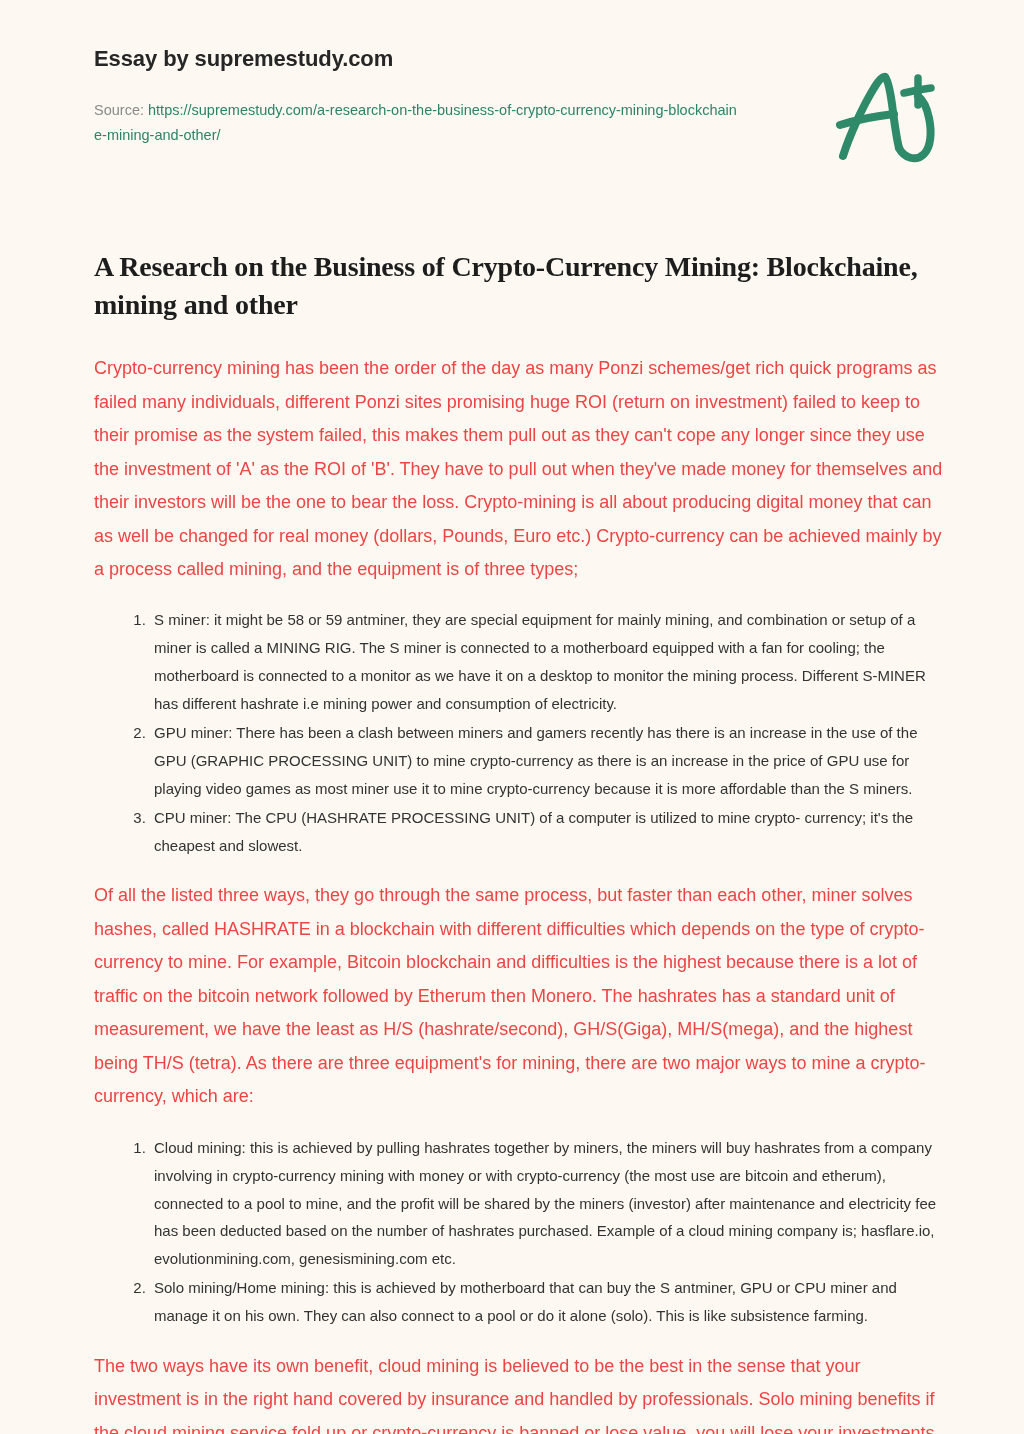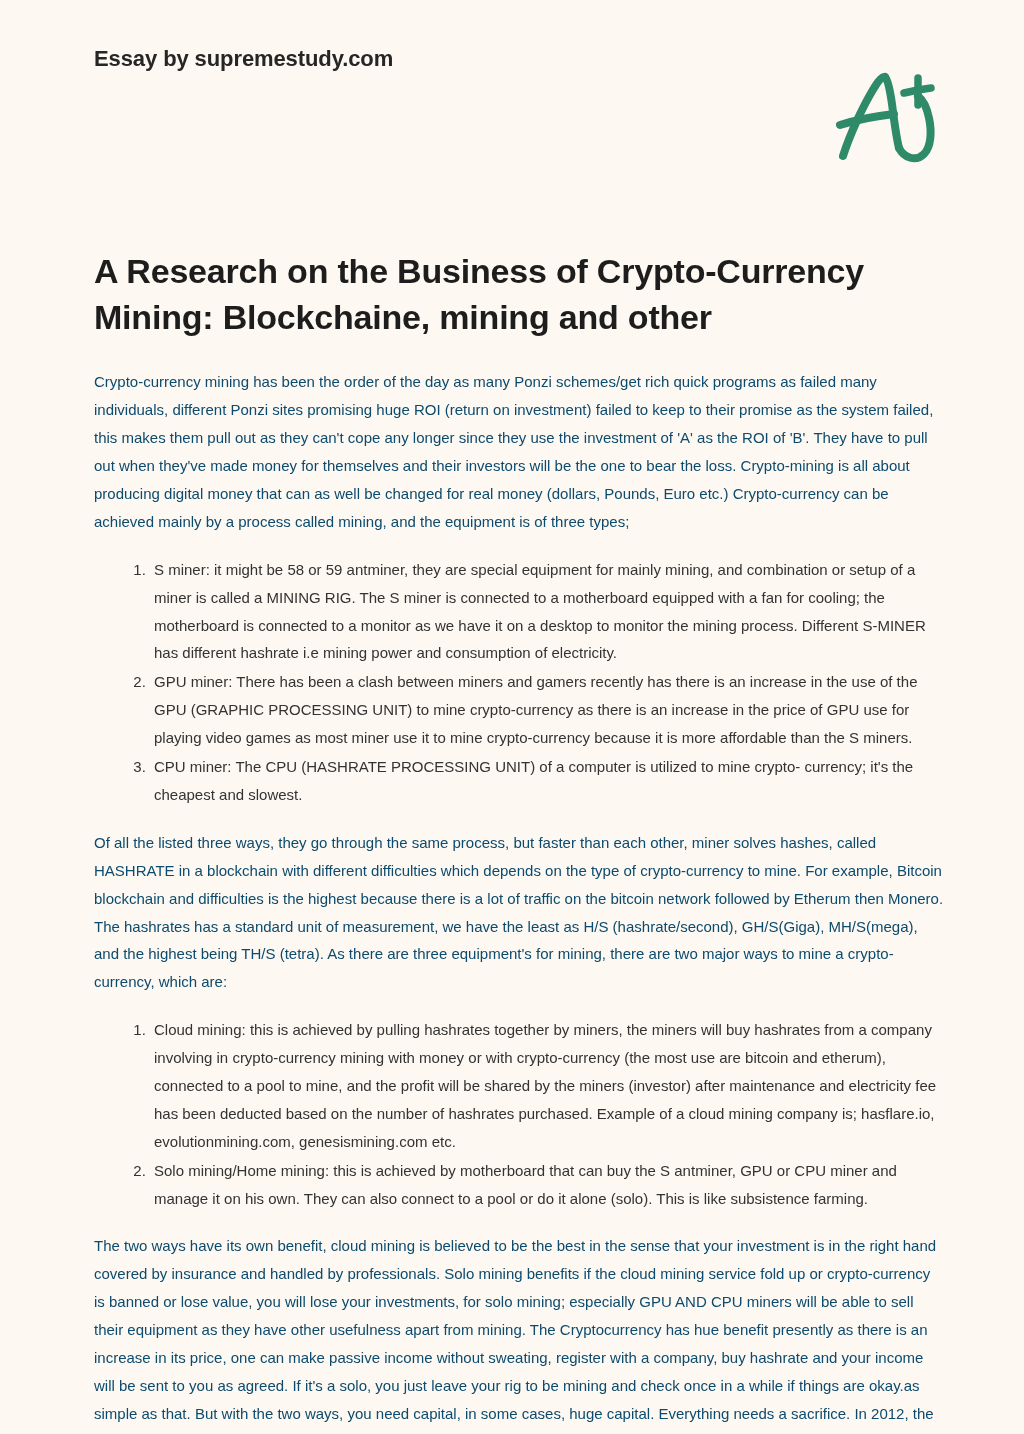--- a/index.html
+++ b/index.html
@@ -62,32 +62,33 @@
     width: 120px;
     height: 110px;
   }
   .logo svg { display: block; width: 100%; height: 100%; }
 
   
   .article {
     padding: 0 80px 40px 94px;
   }
   .doc-title {
-    font-size: 34px;
+    font-size: 28px;
     font-weight: bold;
     line-height: 1.36;
     color: #1d1d1d;
     margin: 58px 0 28px 0;
     letter-spacing: -0.2px;
     max-width: 830px;
+    font-family: Liberation Serif, serif;
   }
   .para {
-    font-size: 15px;
+    font-size: 18px;
     line-height: 1.86;
-    color: #0c4a6e;
+    color: #ef4444;
     margin: 0 0 20px 0;
     text-align: left;
   }
   ol.numlist {
     margin: 16px 0 20px 0;
     padding-left: 56px;
     font-size: 15px;
     line-height: 1.86;
     color: #333333;
   }
@@ -100,20 +101,24 @@
   }
 </style>
 </head>
 <body>
 
 <div class="page">
 
   <div class="header">
     <h1 class="brand-title">Essay by supremestudy.com</h1>
 
+    <p class="source-line">
+      <span class="source-label">Source:</span>
+      <a class="source-link" href="#">https://supremestudy.com/a-research-on-the-business-of-crypto-currency-mining-blockchaine-mining-and-other/</a>
+    </p>
 
     <div class="logo">
       <svg viewBox="0 0 120 110" xmlns="http://www.w3.org/2000/svg" aria-hidden="true">
         <g fill="none" stroke="#2f8a6a" stroke-linecap="round" stroke-linejoin="round">
 
           <path d="M13 94 C20 72, 33 44, 44 26 C48 19, 52 14, 55 15" stroke-width="8"></path>
 
           <path d="M55 15 C58 18, 60 28, 62 42 C64 58, 66 74, 69 86" stroke-width="8"></path>
 
           <path d="M10 63 C26 58, 46 54, 64 52" stroke-width="8"></path>

